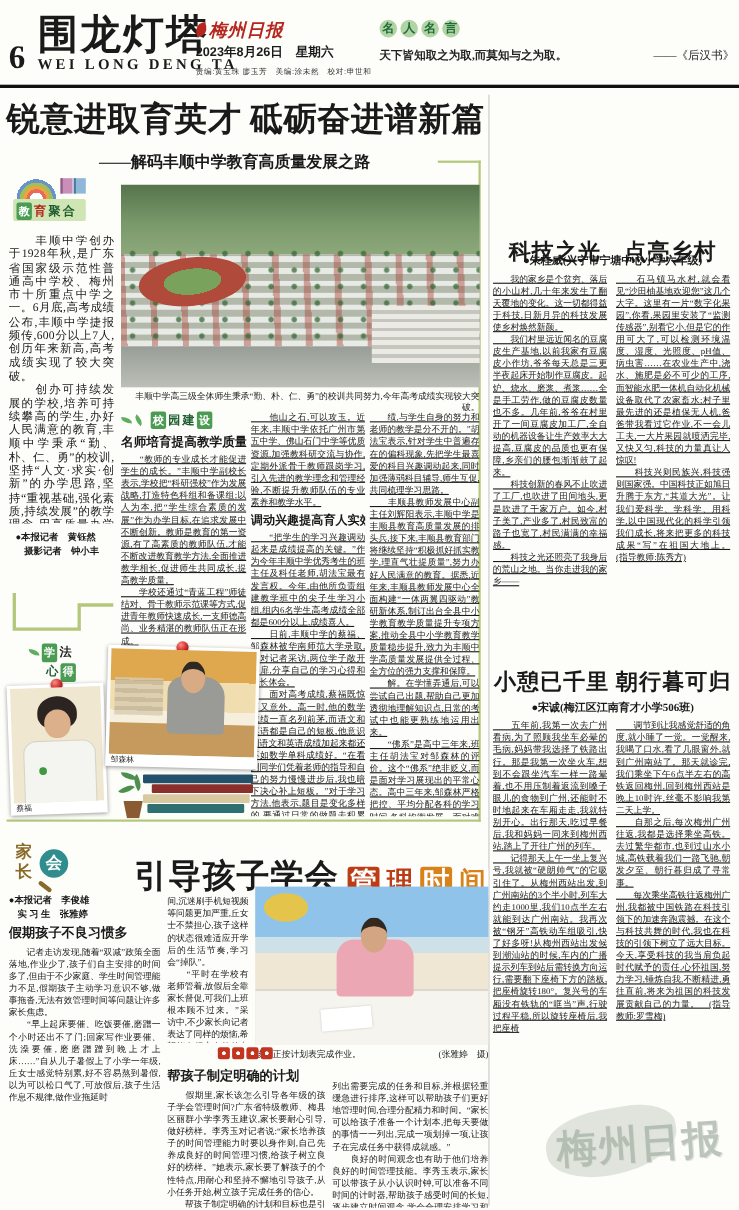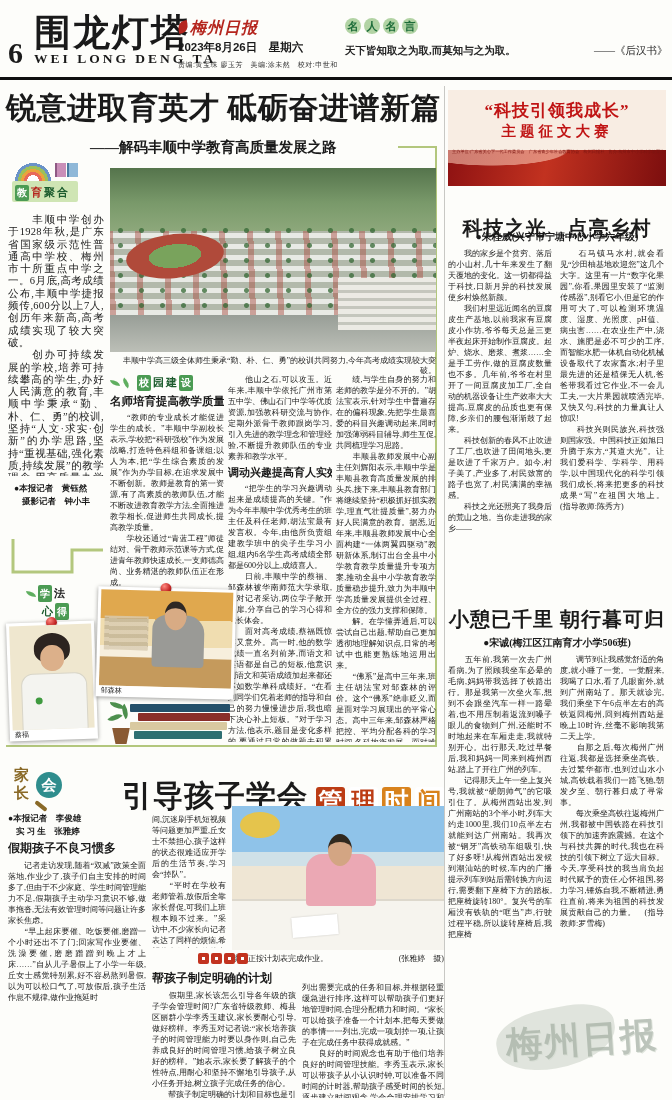--- a/index.html
+++ b/index.html
@@ -21,21 +21,21 @@
   .quote{font-size:10.5px;font-weight:bold;color:#222;}
   .qsource{font-size:10.5px;color:#222;}
   .hrule{background:#101010;height:3px;}
   .vhair{width:1px;background:#c8c8c4;}
   
   .mainhead{font-size:30px;font-weight:bold;letter-spacing:.5px;white-space:nowrap;}
   .mainsub{font-size:14.5px;font-weight:bold;}
   .gline{background:#b3c77d;}
   .introtext{font-size:10.5px;line-height:12.3px;letter-spacing:.3px;}
   .byline{font-size:8.5px;font-weight:bold;line-height:13px;}
-  .bodytxt{font-size:8px;line-height:11px;}
+  .bodytxt{font-size:8px;line-height:11px;text-decoration:underline;}
   .cap{font-size:8px;color:#222;line-height:10px;}
   .subh1{font-size:11.5px;font-weight:bold;white-space:nowrap;margin:2px 0 3px;}
   .subh2{font-size:11px;font-weight:bold;white-space:nowrap;margin:3px 0 3px;}
   h3,h4,h5,p{margin:0;padding:0;}
   
   .gchar{display:inline-block;background:#4b9b53;color:#fff;font-size:10px;font-weight:bold;
          padding:1px 2px;border-radius:2px;margin:0 1px;font-family:"Liberation Sans",sans-serif;}
   .dchar{display:inline-block;color:#1d5c2e;font-size:11px;font-weight:bold;margin:0 1px;font-family:"Liberation Sans",sans-serif;}
   .leaf{display:inline-block;width:10px;height:6px;background:#5fae5f;border-radius:0 100% 0 100%;margin-right:1px;}
   .rainbow{width:42px;height:21px;border-radius:42px 42px 0 0;
@@ -277,26 +277,20 @@
       <span class="seal"></span><span class="seal"></span><span class="seal"></span><span class="seal"></span>
     </div>
     <h4 class="psub">帮孩子制定明确的计划</h4>
     <p class="pbody flow">　　假期里,家长该怎么引导各年级的孩子学会管理时间?广东省特级教师、梅县区丽群小学李秀玉建议,家长要耐心引导,做好榜样。李秀玉对记者说:“家长培养孩子的时间管理能力时要以身作则,自己先养成良好的时间管理习惯,给孩子树立良好的榜样。”她表示,家长要了解孩子的个性特点,用耐心和坚持不懈地引导孩子,从小任务开始,树立孩子完成任务的信心。
 　　帮孩子制定明确的计划和目标也是引导孩子学习时间管理的有效方法。在固定的时间范围内</p>
   </div>
 
   <div class="abs clip pbody flow" style="left:302px;top:982px;width:142px;height:116px;">列出需要完成的任务和目标,并根据轻重缓急进行排序,这样可以帮助孩子们更好地管理时间,合理分配精力和时间。“家长可以给孩子准备一个计划本,把每天要做的事情一一列出,完成一项划掉一项,让孩子在完成任务中获得成就感。”
 　　良好的时间观念也有助于他们培养良好的时间管理技能。李秀玉表示,家长可以带孩子从小认识时钟,可以准备不同时间的计时器,帮助孩子感受时间的长短,逐步建立时间观念,学会合理安排学习和生活。</div>
 
-  <div class="abs banner" style="left:448px;top:90px;width:218px;height:96px;">
-    <div class="wave"></div>
-    <div class="bl1" style="margin-top:9px;">“科技引领我成长”</div>
-    <div class="bl2">主题征文大赛</div>
-    <div class="bsmall" style="margin:4px 0 0 4px;">主办单位:广东省关心下一代工作委员会　广东省青少年社会教育协会　梅州日报社　协办:梅州市中小学科学教育协会</div>
-  </div>
 
   <div class="abs rtitle" style="left:448px;top:184px;width:218px;margin-top:31px;">科技之光　点亮乡村</div>
   <div class="abs rbyline" style="left:448px;top:230px;width:218px;">●朱桂威(兴宁市宁塘中心小学六年级)</div>
   <div class="abs clip bodytxt flow" style="left:448px;top:248px;width:104px;height:312px;">　　我的家乡是个贫穷、落后的小山村,几十年来发生了翻天覆地的变化。这一切都得益于科技,日新月异的科技发展使乡村焕然新颜。
 　　我们村里远近闻名的豆腐皮生产基地,以前我家有豆腐皮小作坊,爷爷每天总是三更半夜起床开始制作豆腐皮。起炉、烧水、磨浆、煮浆……全是手工劳作,做的豆腐皮数量也不多。几年前,爷爷在村里开了一间豆腐皮加工厂,全自动的机器设备让生产效率大大提高,豆腐皮的品质也更有保障,乡亲们的腰包渐渐鼓了起来。
 　　科技创新的春风不止吹进了工厂,也吹进了田间地头,更是吹进了千家万户。如今,村子美了,产业多了,村民致富的路子也宽了,村民满满的幸福感。
 　　科技之光还照亮了我身后的荒山之地。当你走进我的家乡——</div>
   <div class="abs clip bodytxt flow" style="left:560px;top:248px;width:104px;height:312px;">　　石马镇马水村,就会看见“沙田柚基地欢迎您”这几个大字。这里有一片“数字化果园”,你看,果园里安装了“监测传感器”,别看它小,但是它的作用可大了,可以检测环境温度、湿度、光照度、pH值、病虫害……在农业生产中,浇水、施肥是必不可少的工序,而智能水肥一体机自动化机械设备取代了农家畜水;村子里最先进的还是植保无人机,爸爸带我看过它作业,不一会儿工夫,一大片果园就喷洒完毕,又快又匀,科技的力量真让人惊叹!
 　　科技兴则民族兴,科技强则国家强。中国科技正如旭日升腾于东方,“其道大光”。让我们爱科学、学科学、用科学,以中国现代化的科学引领我们成长,将来把更多的科技成果“写”在祖国大地上。　(指导教师:陈秀方)</div>
 

